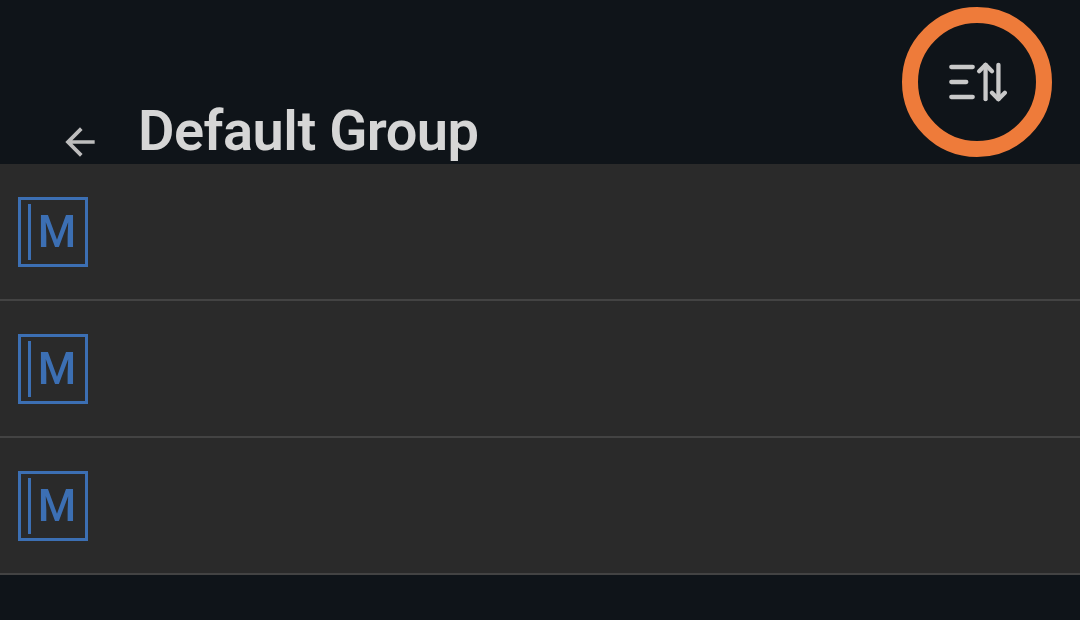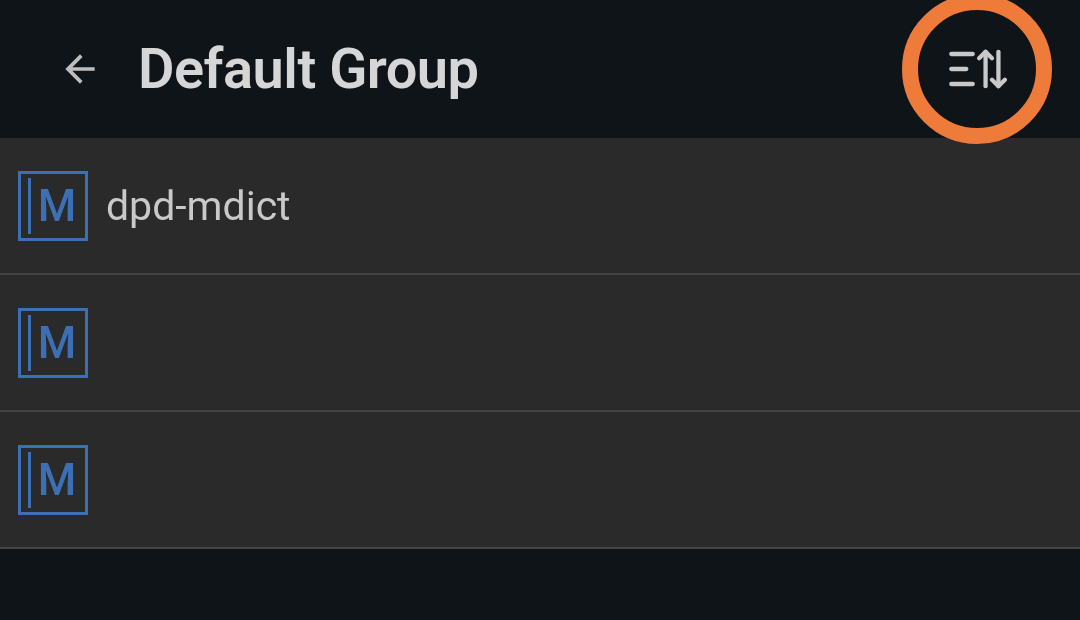--- a/index.html
+++ b/index.html
@@ -4,23 +4,23 @@
 <style>
   * { box-sizing: border-box; margin: 0; padding: 0; }
   html, body { width: 1080px; height: 620px; overflow: hidden; }
   body {
     background: #0f1419;
     font-family: -apple-system, BlinkMacSystemFont, "Segoe UI", Roboto, Helvetica, Arial, sans-serif;
     color: #c9c9c9;
   }
 
   .header {
-    height: 138px;
+    height: 164px;
     display: flex;
-    align-items: center;
+    align-items: flex-end;
     padding-left: 58px;
     padding-right: 60px;
     background: #0f1419;
     position: relative;
   }
   .back-btn {
     cursor: pointer;
     display: flex;
     align-items: center;
     justify-content: center;
@@ -129,21 +129,20 @@
     </div>
   </div>
 </div>
 
 <div class="list">
   <div class="list-item">
     <div class="m-icon">
       <div class="bar"></div>
       <div class="letter">M</div>
     </div>
-    <div class="item-label">dpd-mdict</div>
   </div>
   <div class="list-item">
     <div class="m-icon">
       <div class="bar"></div>
       <div class="letter">M</div>
     </div>
   </div>
   <div class="list-item">
     <div class="m-icon">
       <div class="bar"></div>

